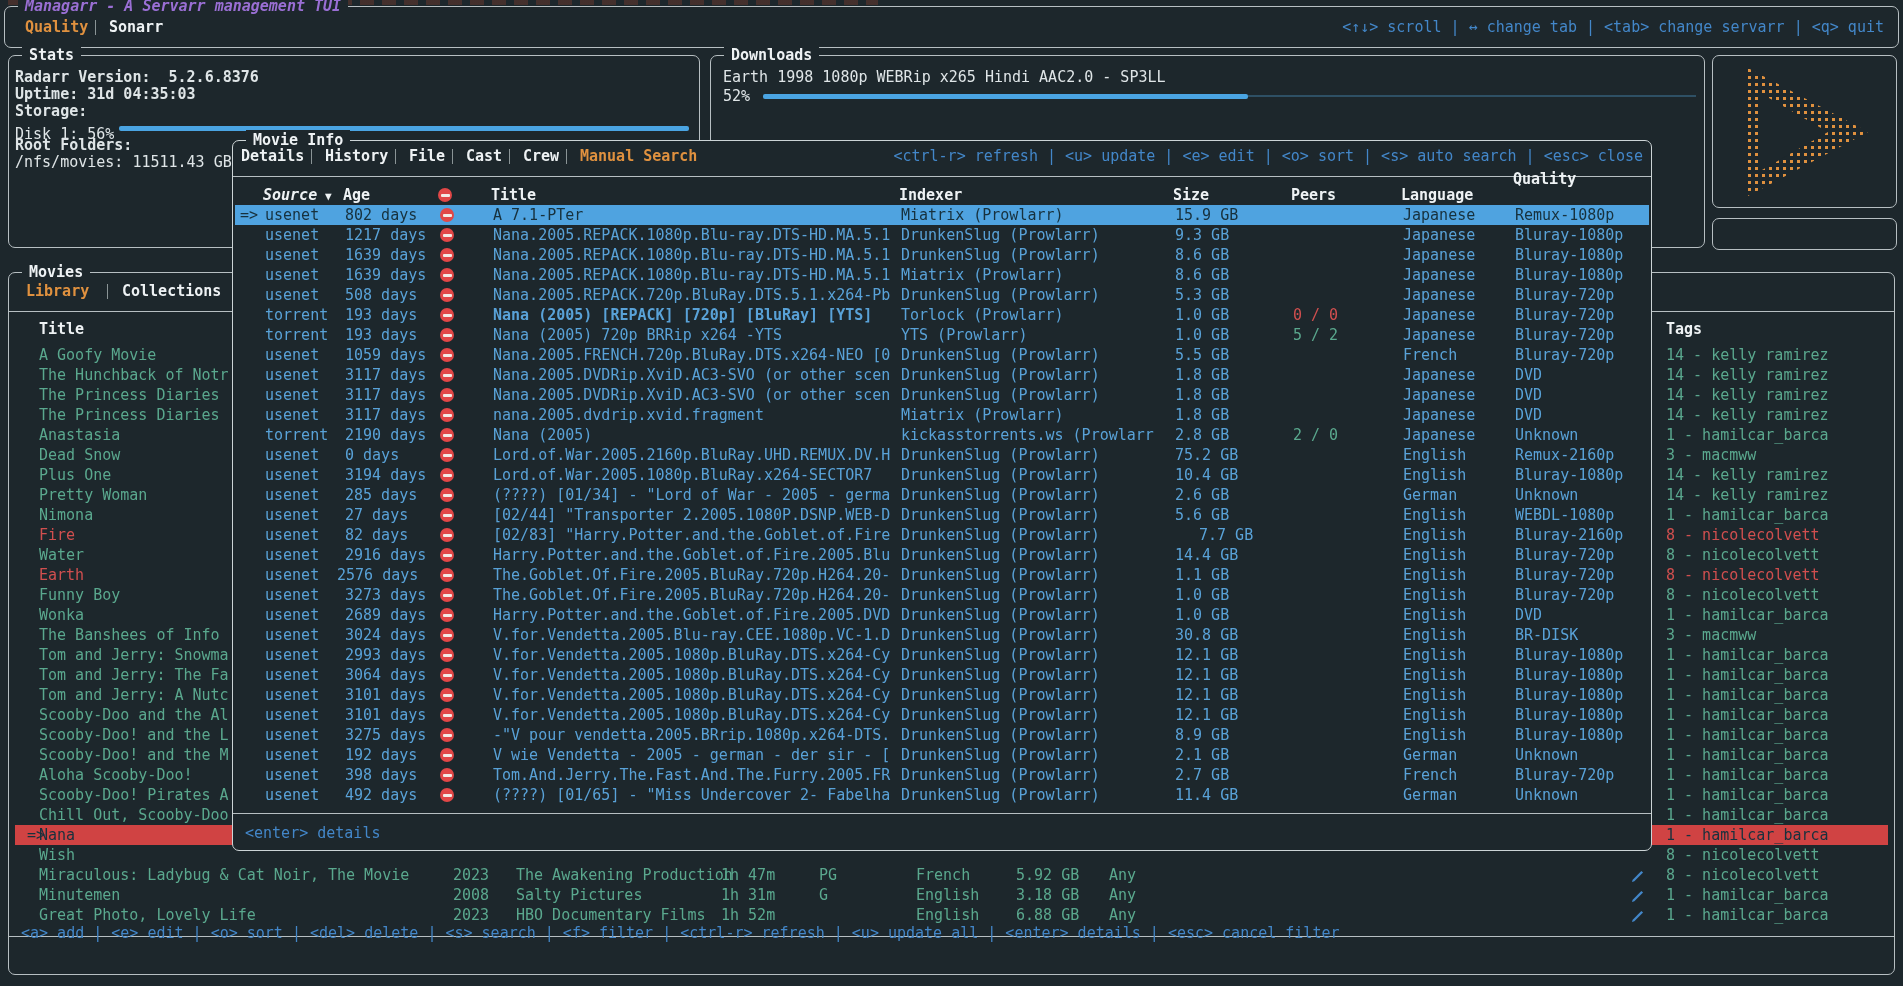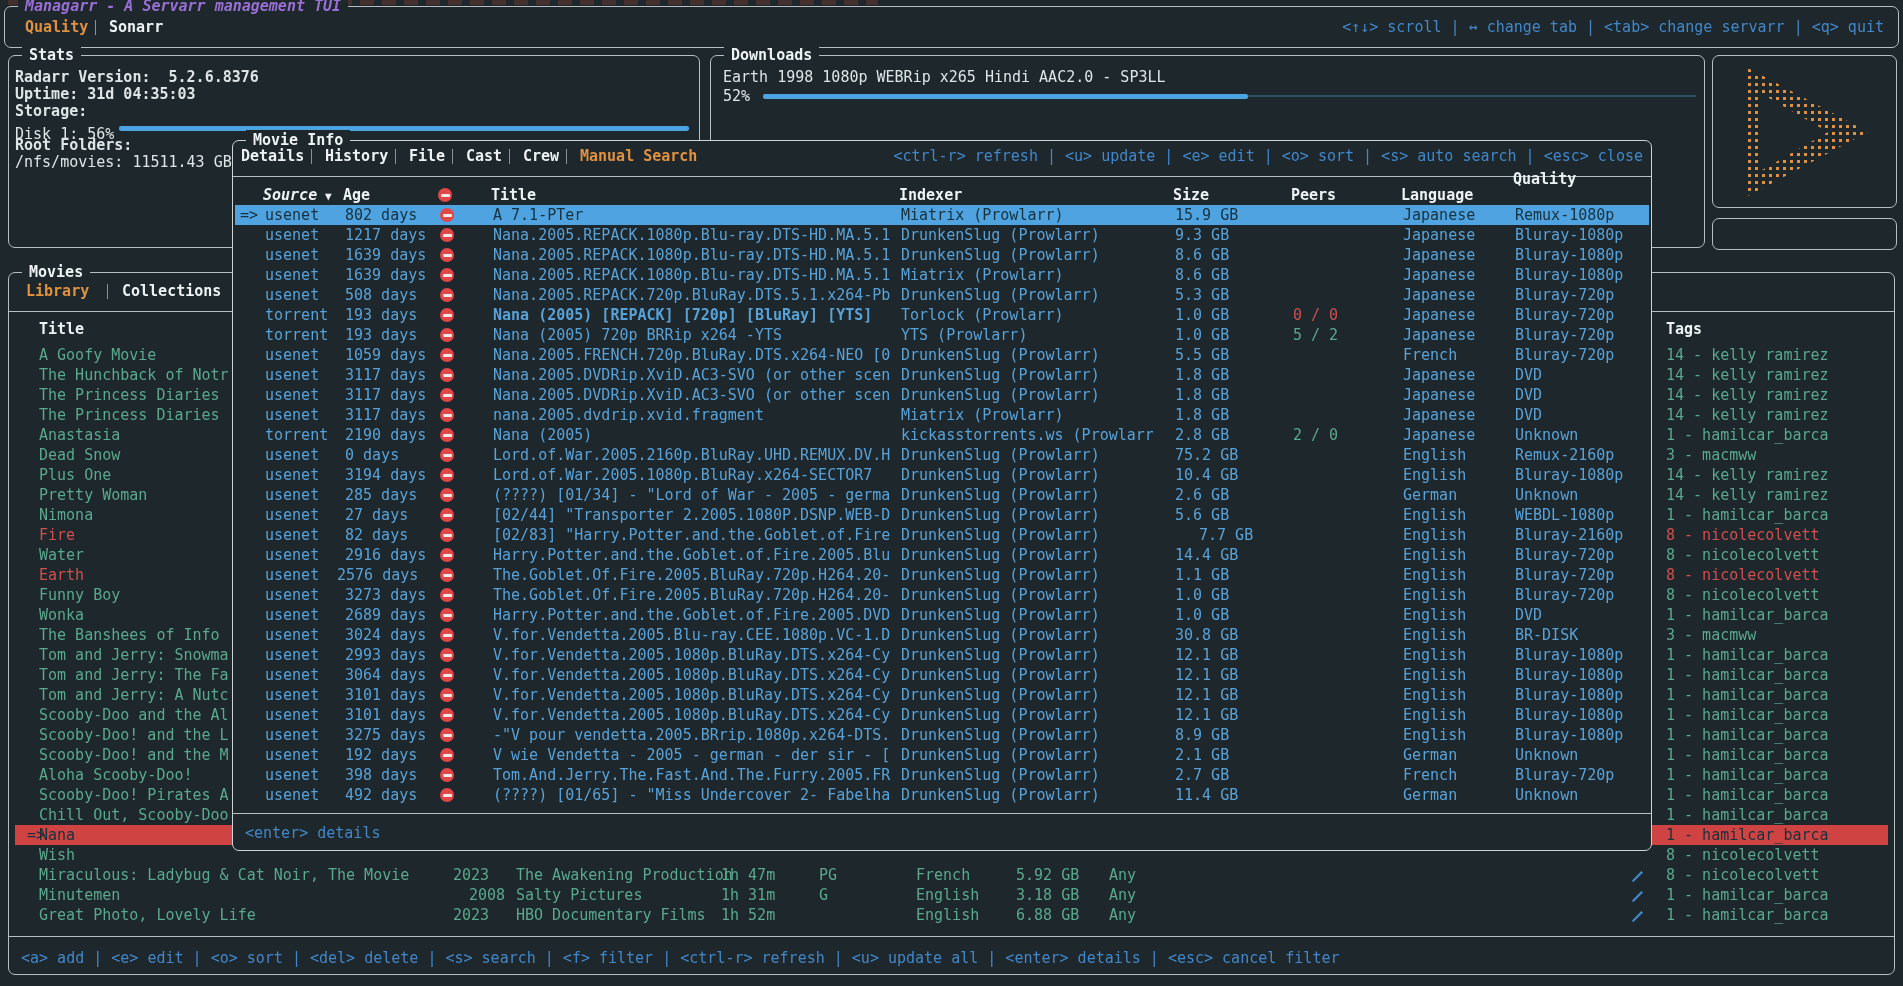--- a/index.html
+++ b/index.html
@@ -211,21 +211,21 @@
           <span class="cell t" style="left: 901px;">French</span>
           <span class="cell t" style="left: 1001px;">5.92 GB</span>
           <span class="cell t" style="left: 1094px;">Any</span>
           <span class="tagicon" style="left: 1616px;"><svg width="13" height="13" viewBox="0 0 14 14">
               <path d="M1 13l2.6-.8L13 2.8 11.2 1 1.8 10.4z" fill="#4387c9"></path>
             </svg></span>
           <span class="cell t" style="left: 1651px;">8 - nicolecolvett</span>
         </div>
         <div class="mrow" style="top: 612px;">
           <span class="cell t" style="left: 24px;">Minutemen</span>
-          <span class="cell t" style="left: 454px;">2008</span>
+          <span class="cell t" style="left: 438px;">2008</span>
           <span class="cell t" style="left: 501px;">Salty Pictures</span>
           <span class="cell t" style="left: 706px;">1h 31m</span>
           <span class="cell t" style="left: 804px;">G</span>
           <span class="cell t" style="left: 901px;">English</span>
           <span class="cell t" style="left: 1001px;">3.18 GB</span>
           <span class="cell t" style="left: 1094px;">Any</span>
           <span class="tagicon" style="left: 1616px;"><svg width="13" height="13" viewBox="0 0 14 14">
               <path d="M1 13l2.6-.8L13 2.8 11.2 1 1.8 10.4z" fill="#4387c9"></path>
             </svg></span>
           <span class="cell t" style="left: 1651px;">1 - hamilcar_barca</span>
@@ -239,21 +239,21 @@
           <span class="cell t" style="left: 901px;">English</span>
           <span class="cell t" style="left: 1001px;">6.88 GB</span>
           <span class="cell t" style="left: 1094px;">Any</span>
           <span class="tagicon" style="left: 1616px;"><svg width="13" height="13" viewBox="0 0 14 14">
               <path d="M1 13l2.6-.8L13 2.8 11.2 1 1.8 10.4z" fill="#4387c9"></path>
             </svg></span>
           <span class="cell t" style="left: 1651px;">1 - hamilcar_barca</span>
         </div>
       </div>
     <div class="hline" style="left:0;right:0;top:663px;"></div>
-    <span class="cell kb" style="left:12px;top:675px;">&lt;a&gt; add | &lt;e&gt; edit | &lt;o&gt; sort | &lt;del&gt; delete | &lt;s&gt; search | &lt;f&gt; filter | &lt;ctrl-r&gt; refresh | &lt;u&gt; update all | &lt;enter&gt; details | &lt;esc&gt; cancel filter</span>
+    <span class="cell kb" style="left:12px;top:650px;">&lt;a&gt; add | &lt;e&gt; edit | &lt;o&gt; sort | &lt;del&gt; delete | &lt;s&gt; search | &lt;f&gt; filter | &lt;ctrl-r&gt; refresh | &lt;u&gt; update all | &lt;enter&gt; details | &lt;esc&gt; cancel filter</span>
   </div>
 
   <div class="box" style="left:232px;top:140px;width:1420px;height:711px;border-color:#ccd4d6;">
     <span class="box-title">Movie Info</span>
     <span class="cell white-tab" style="left:8px;top:5px;">Details</span>
     <span class="sepbar" style="left:78px;top:8px;"></span>
     <span class="cell white-tab" style="left:92px;top:5px;">History</span>
     <span class="sepbar" style="left:162px;top:8px;"></span>
     <span class="cell white-tab" style="left:176px;top:5px;">File</span>
     <span class="sepbar" style="left:219px;top:8px;"></span>

